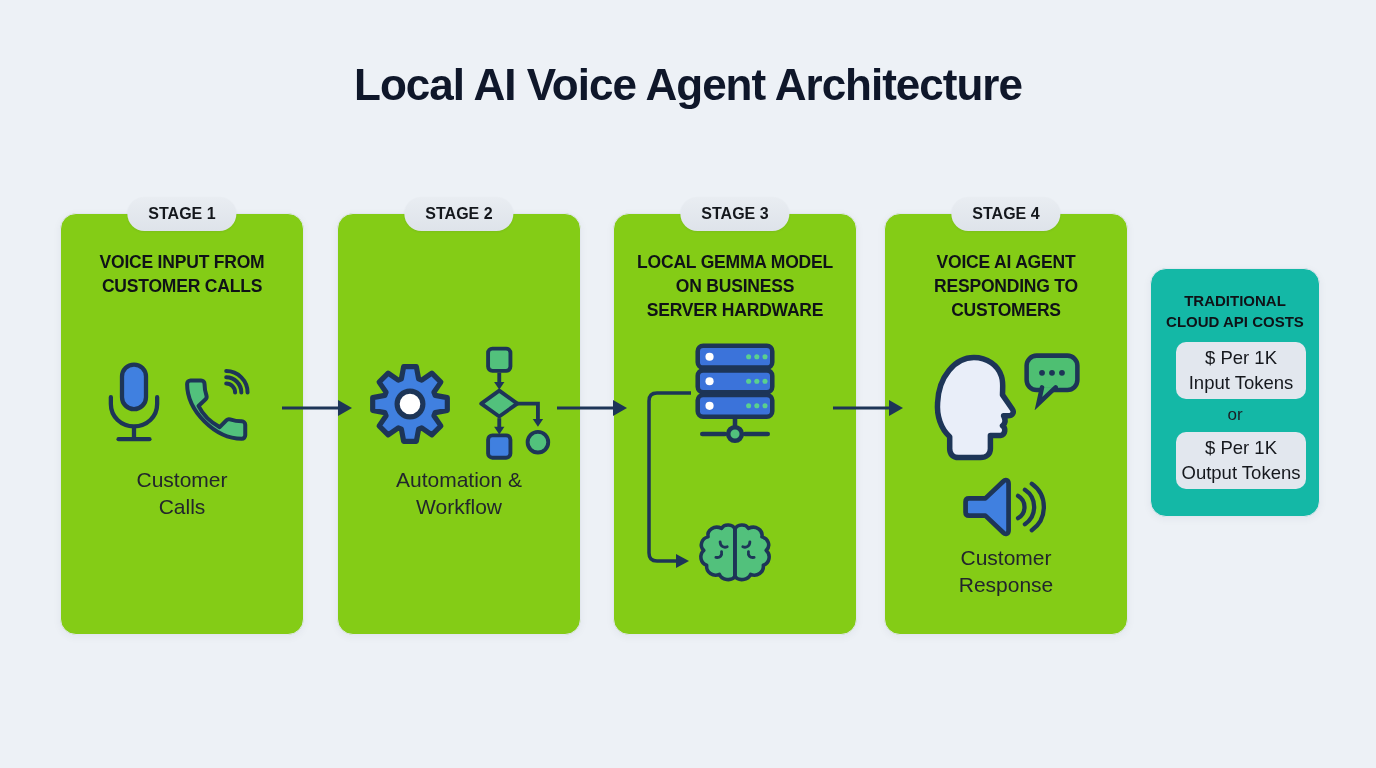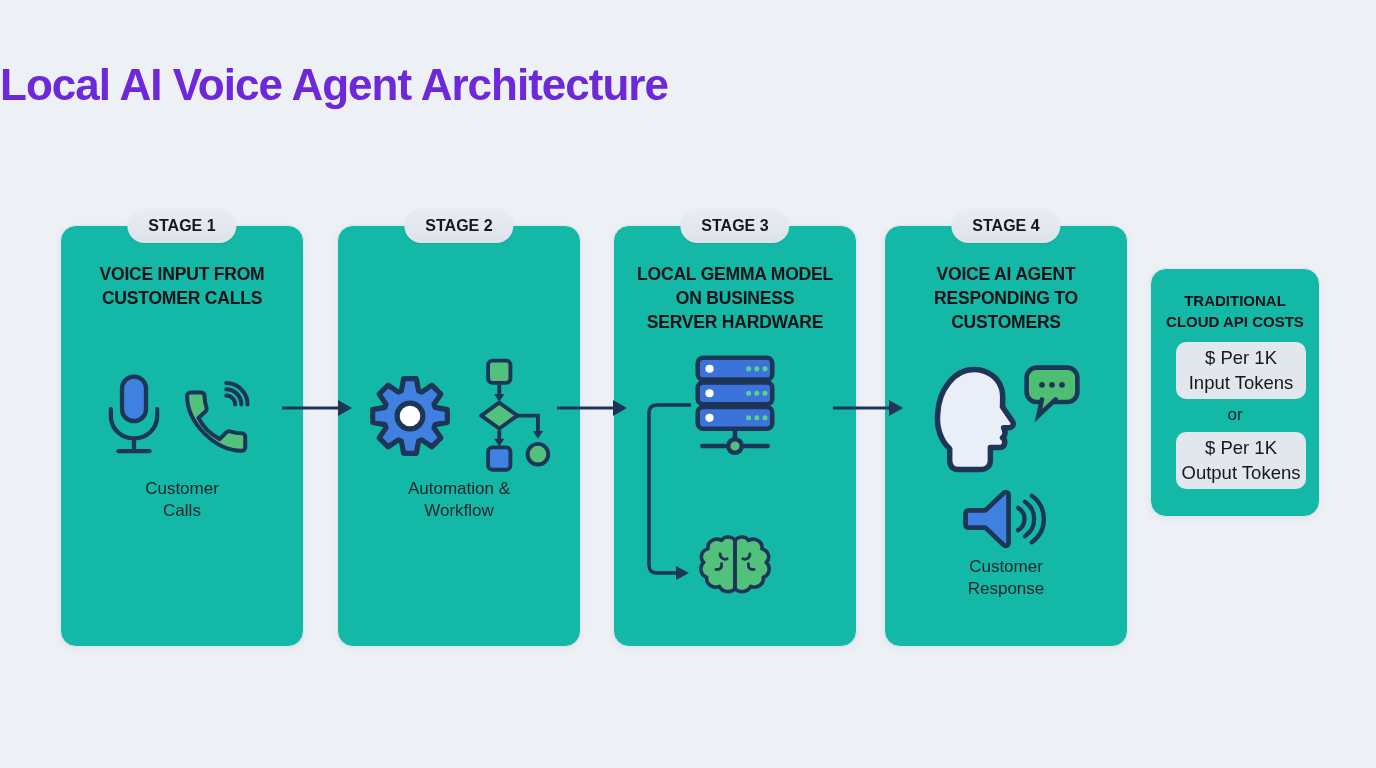--- a/index.html
+++ b/index.html
@@ -3,49 +3,48 @@
 <meta charset="utf-8">
 <style>
   html,body{margin:0;padding:0}
   body{
     width:1376px;height:768px;overflow:hidden;position:relative;
     background:#edf1f6;
     font-family:"Liberation Sans",sans-serif;
     color:#101318;
   }
   .title{
-    position:absolute;top:60px;left:0;right:0;
-    font-size:44px;font-weight:800;letter-spacing:-1px;color:#6d28d9;
+    position:absolute;top:60px;left:0;right:0;text-align:center;
+    font-size:44px;font-weight:800;letter-spacing:-1px;color:#0f172a;
   }
   .card{
     position:absolute;top:213px;width:242px;height:420px;
-    background:#14b8a6;border:1px solid #e2e7ee;border-radius:16px;
+    background:#84cc16;border:1px solid #e2e7ee;border-radius:16px;
     box-shadow:0 2px 8px rgba(25,45,85,.05);
-    margin-top:12px;
   }
   .c1{left:60px}.c2{left:337px}.c3{left:613px}.c4{left:884px}
   .badge{
     position:absolute;top:-17px;left:50%;transform:translateX(-50%);
     background:linear-gradient(#e9edf2,#dee3ea);
     height:34px;line-height:34px;padding:0 21px;border-radius:17px;
     font-size:16px;font-weight:700;color:#14171c;white-space:nowrap;
     box-shadow:0 1px 2px rgba(25,45,85,.08);
   }
   .heading{
     position:absolute;top:36px;left:8px;right:8px;text-align:center;
     font-size:17.5px;font-weight:700;line-height:1.38;letter-spacing:-.2px;
     color:#0f1217;white-space:pre-line;
   }
   .icon-row{
     position:absolute;top:128px;left:0;right:0;height:124px;
     display:flex;align-items:center;justify-content:center;gap:16px;
   }
   .caption{
     position:absolute;top:252px;left:0;right:0;text-align:center;
-    font-size:17px;line-height:1.3;color:#22262c;white-space:pre-line;
+    font-size:21px;line-height:1.3;color:#22262c;white-space:pre-line;
   }
   .c3 .icon-row{top:128px;height:104px}
   .c3 .caption{top:244px}
   .brain-wrap{position:absolute;top:308px;left:0;right:0;display:flex;justify-content:center}
   .c4 .icon-row{top:138px;align-items:flex-start;gap:4px}
   .speaker-wrap{position:absolute;top:254px;left:0;right:0;display:flex;justify-content:center}
   .c4 .caption{top:330px}
   .route-svg{position:absolute;left:0;top:0;pointer-events:none}
   .flow-arrow{position:absolute;top:394px;width:74px;height:28px}
   .a1{left:281px}.a2{left:556px}.a3{left:832px}

